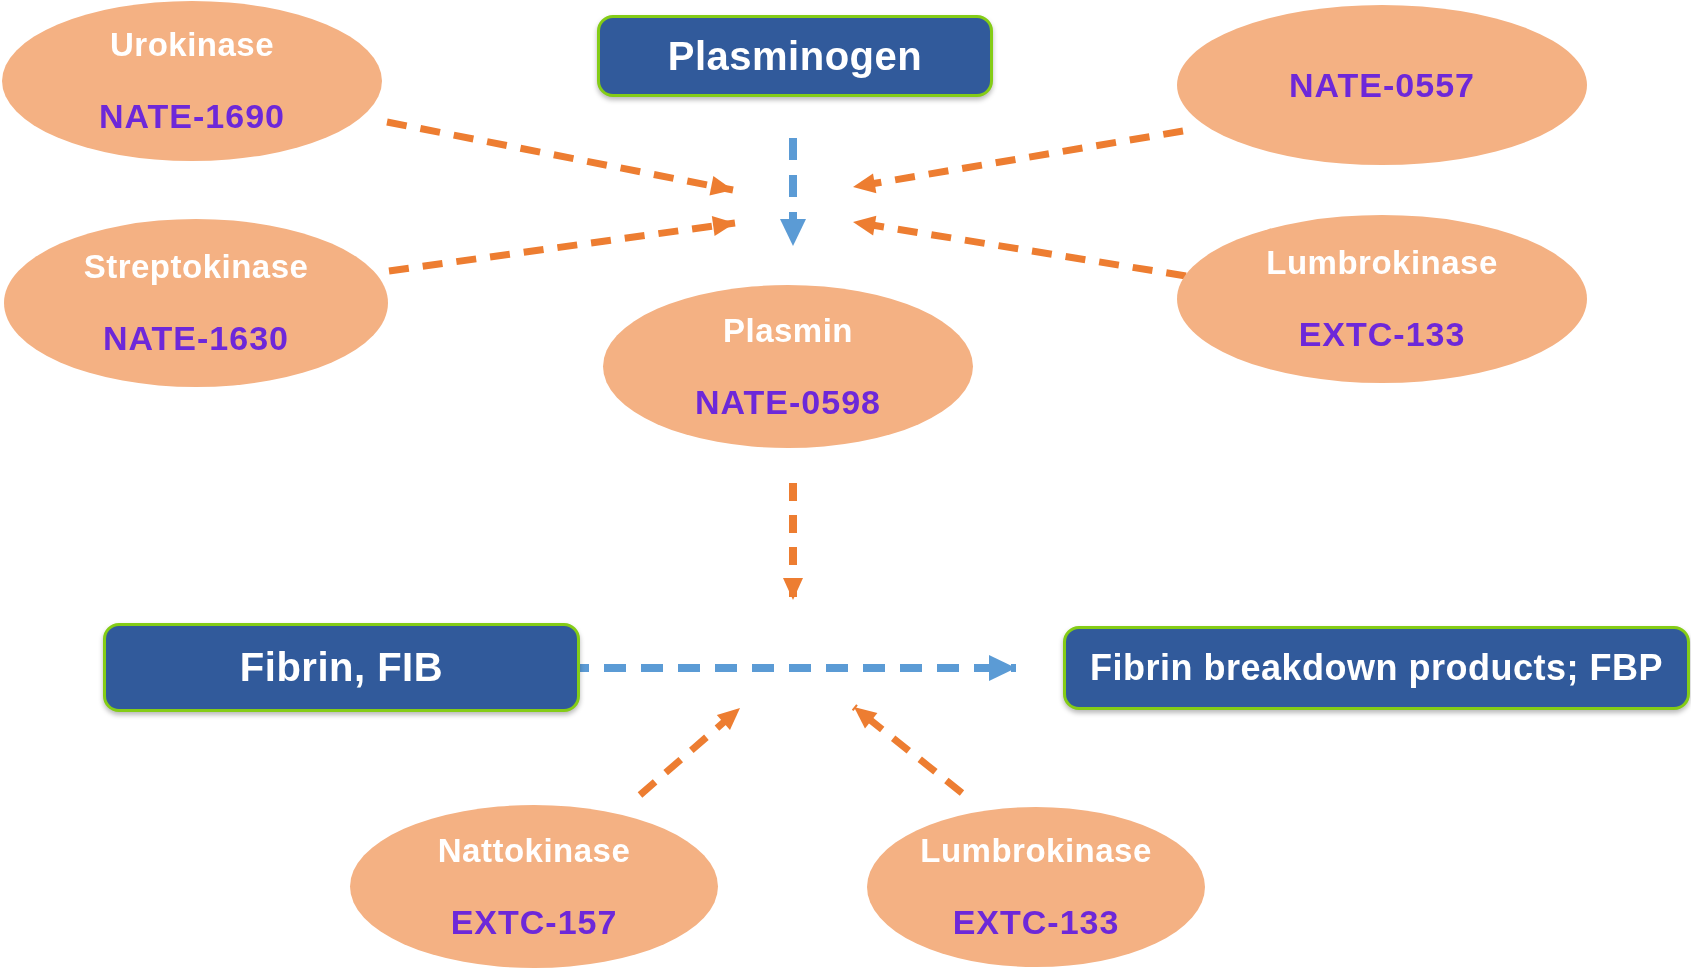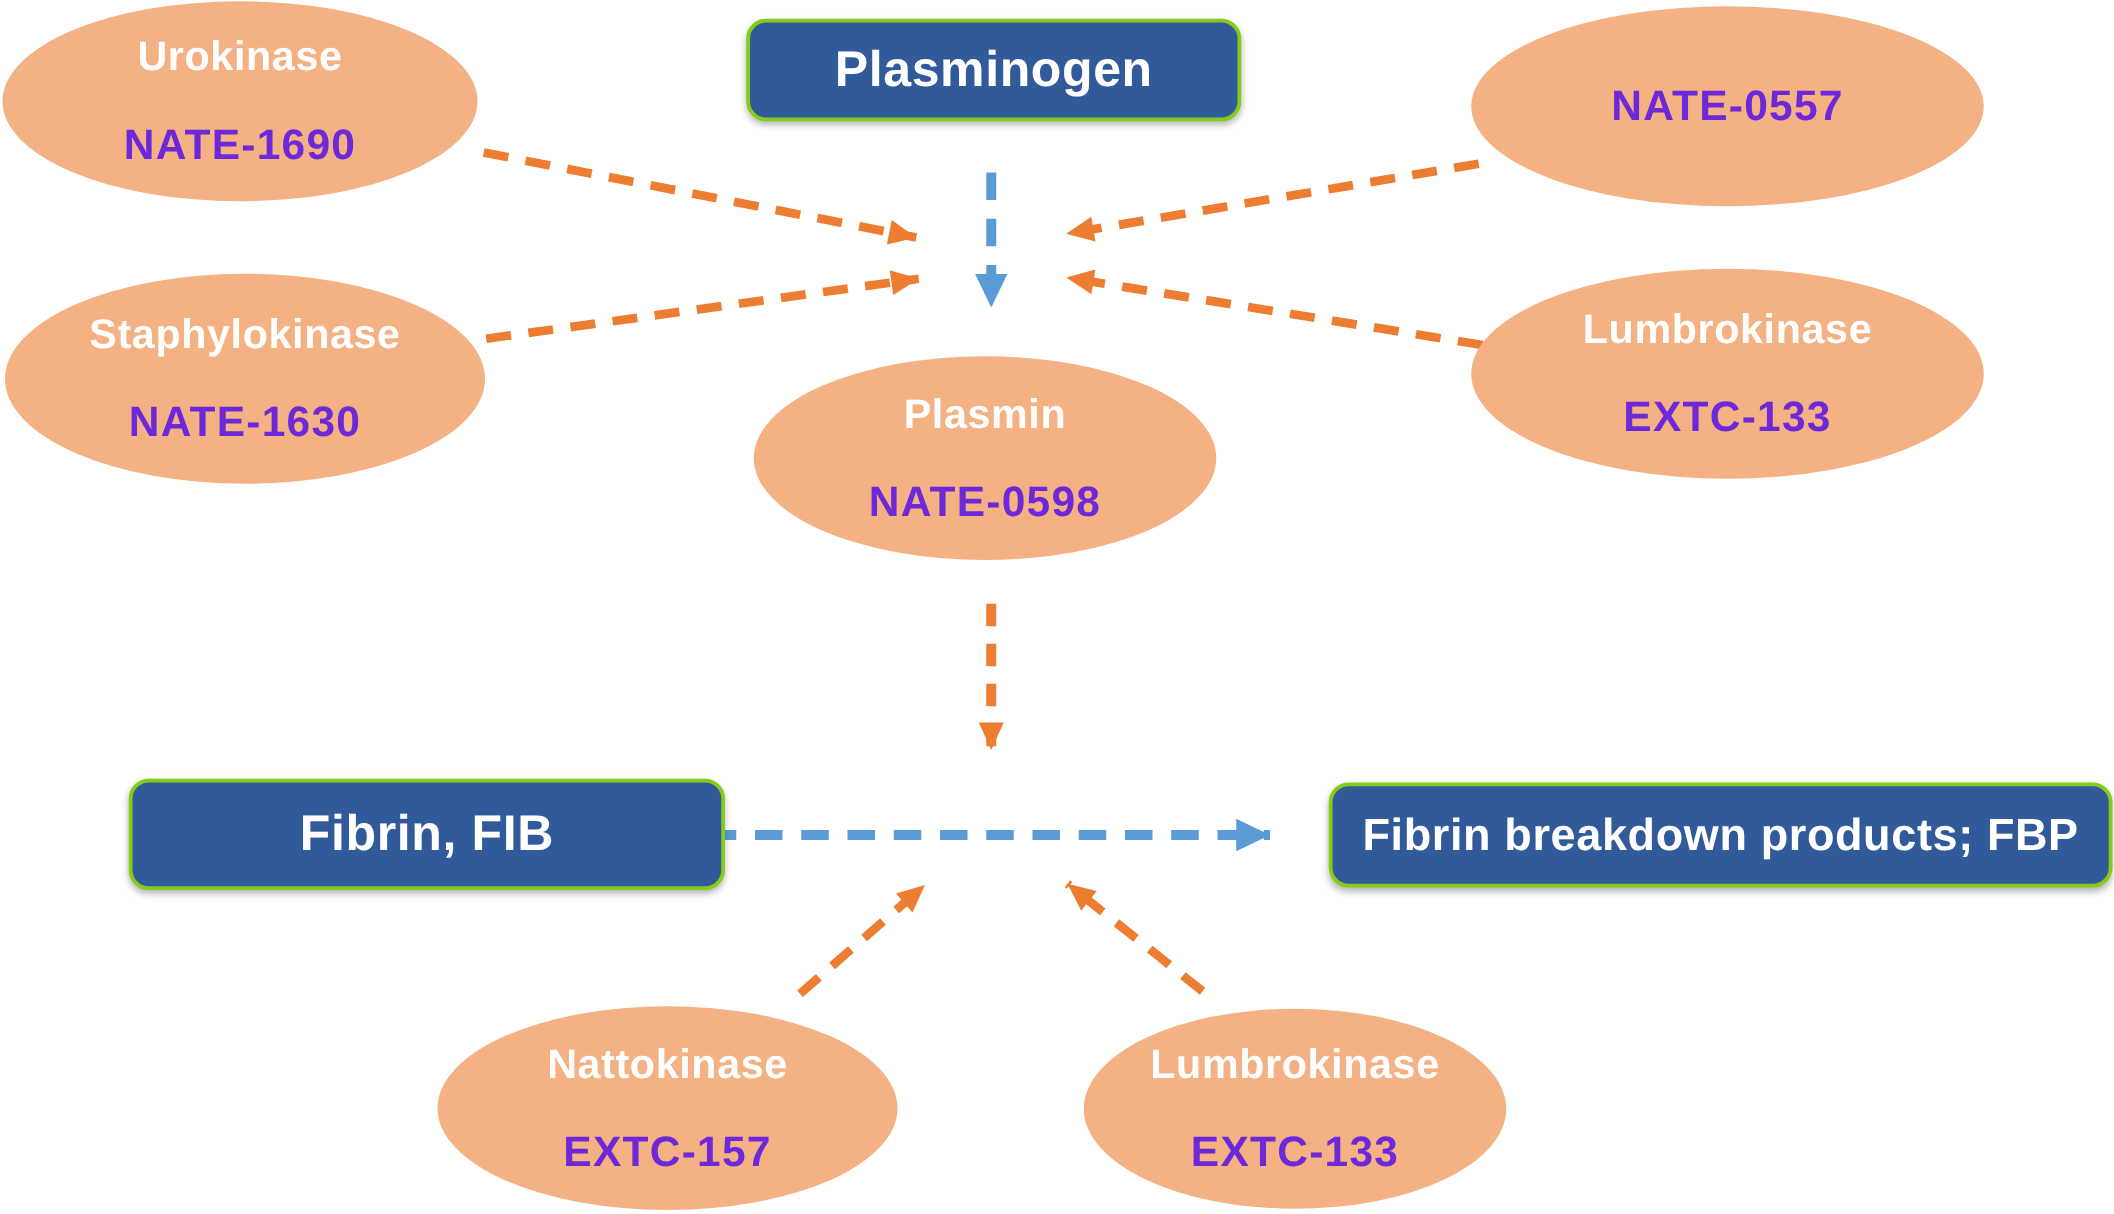--- a/index.html
+++ b/index.html
@@ -78,21 +78,21 @@
   <div class="node bluebox small-label" style="left:1063px;top:626px;width:627px;height:84px;">
     <span class="blabel">Fibrin breakdown products; FBP</span>
   </div>
 
   <div class="node ellipse" style="left:2px;top:1px;width:380px;height:160px;">
     <div class="ename">Urokinase</div>
     <div class="ecode">NATE-1690</div>
   </div>
 
   <div class="node ellipse" style="left:4px;top:219px;width:384px;height:168px;">
-    <div class="ename">Staphylokinase</div>
+    <div class="ename">Streptokinase</div>
     <div class="ecode">NATE-1630</div>
   </div>
 
   <div class="node ellipse" style="left:1177px;top:5px;width:410px;height:160px;">
     <div class="ecode">NATE-0557</div>
   </div>
 
   <div class="node ellipse" style="left:1177px;top:215px;width:410px;height:168px;">
     <div class="ename">Lumbrokinase</div>
     <div class="ecode">EXTC-133</div>

